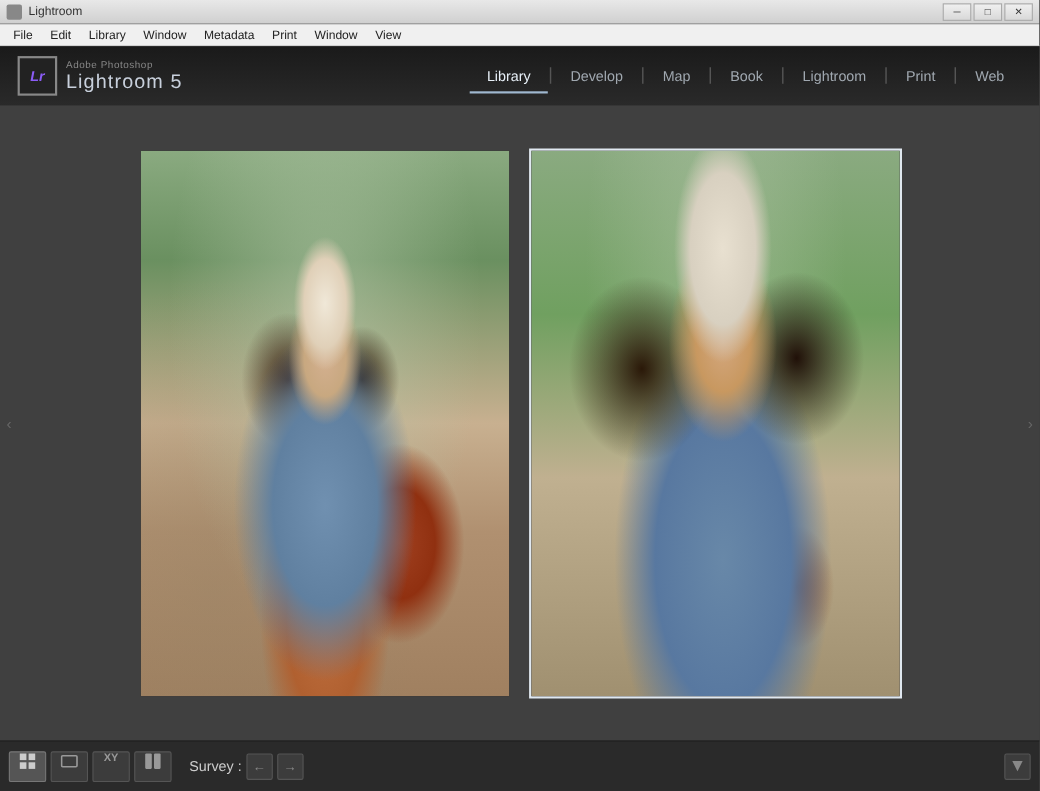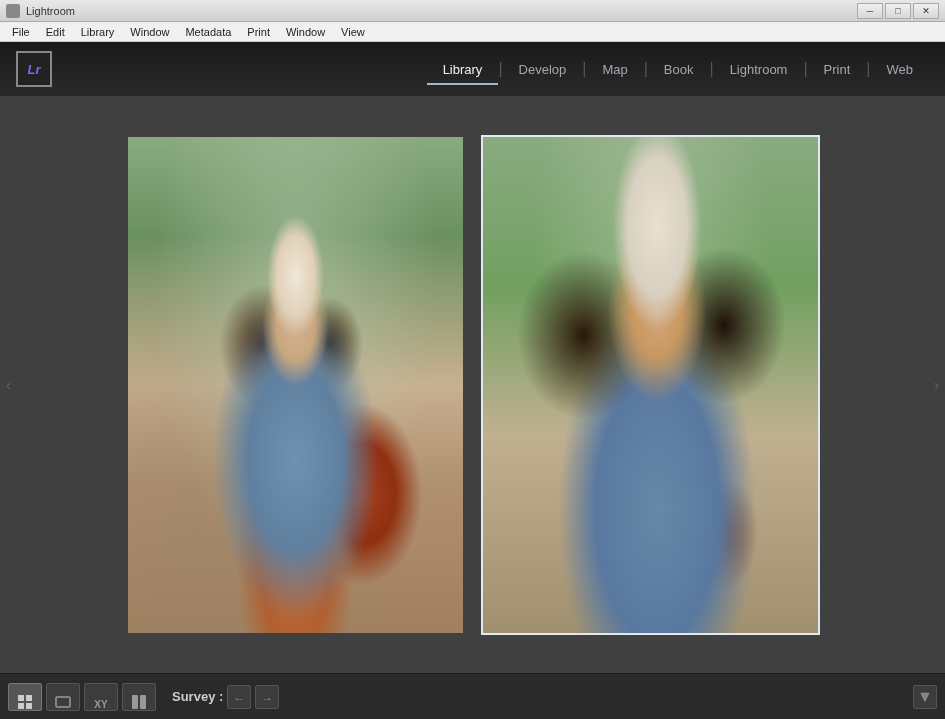--- a/index.html
+++ b/index.html
@@ -267,40 +267,40 @@
       border-top: 1px solid #1a1a1a;
     }
 
     
     .view-btn {
       width: 34px;
       height: 28px;
       background: #3c3c3c;
       border: 1px solid #555;
       display: flex;
-      align-items: flex-end;
+      align-items: flex-start;
       justify-content: center;
       cursor: pointer;
       color: #999;
       font-size: 11px;
       border-radius: 2px;
     }
     .view-btn.active { background: #555; color: #ccc; border-color: #777; }
 
     .view-btn svg {
       width: 16px;
       height: 16px;
       fill: currentColor;
     }
 
     #survey-label {
       font-size: 13px;
       color: #ccc;
       margin-left: 12px;
-      font-weight: 700;
+      font-weight: 400;
     }
 
     .nav-arrow-btn {
       width: 24px;
       height: 24px;
       background: #3c3c3c;
       border: 1px solid #555;
       display: flex;
       align-items: center;
       justify-content: center;
@@ -346,20 +346,24 @@
   <span class="menu-item">Window</span>
   <span class="menu-item">Metadata</span>
   <span class="menu-item">Print</span>
   <span class="menu-item">Window</span>
   <span class="menu-item">View</span>
 </div>
 
 <div id="topnav">
   <div id="brand">
     <div id="lr-logo">Lr</div>
+    <div id="brand-text">
+      <span id="adobe-text">Adobe Photoshop</span>
+      <span id="lr-title">Lightroom 5</span>
+    </div>
   </div>
 
   <div id="nav-tabs">
     <span class="nav-tab active">Library</span>
     <span class="nav-sep">|</span>
     <span class="nav-tab">Develop</span>
     <span class="nav-sep">|</span>
     <span class="nav-tab">Map</span>
     <span class="nav-sep">|</span>
     <span class="nav-tab">Book</span>

